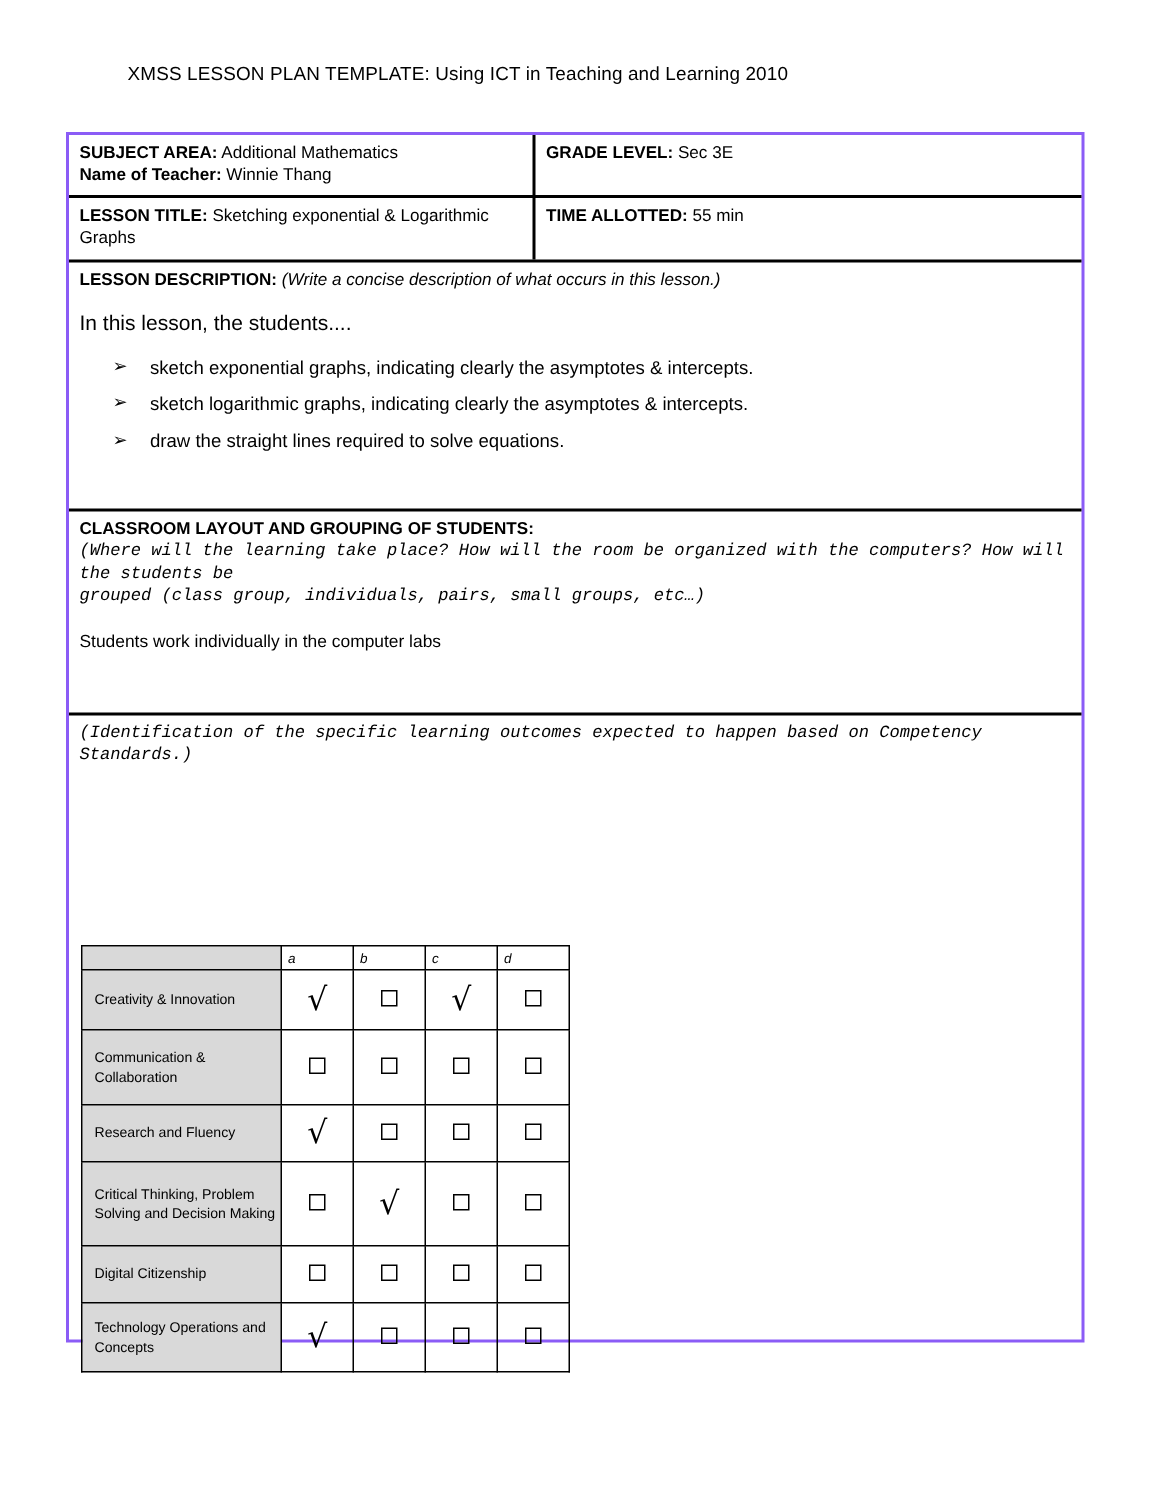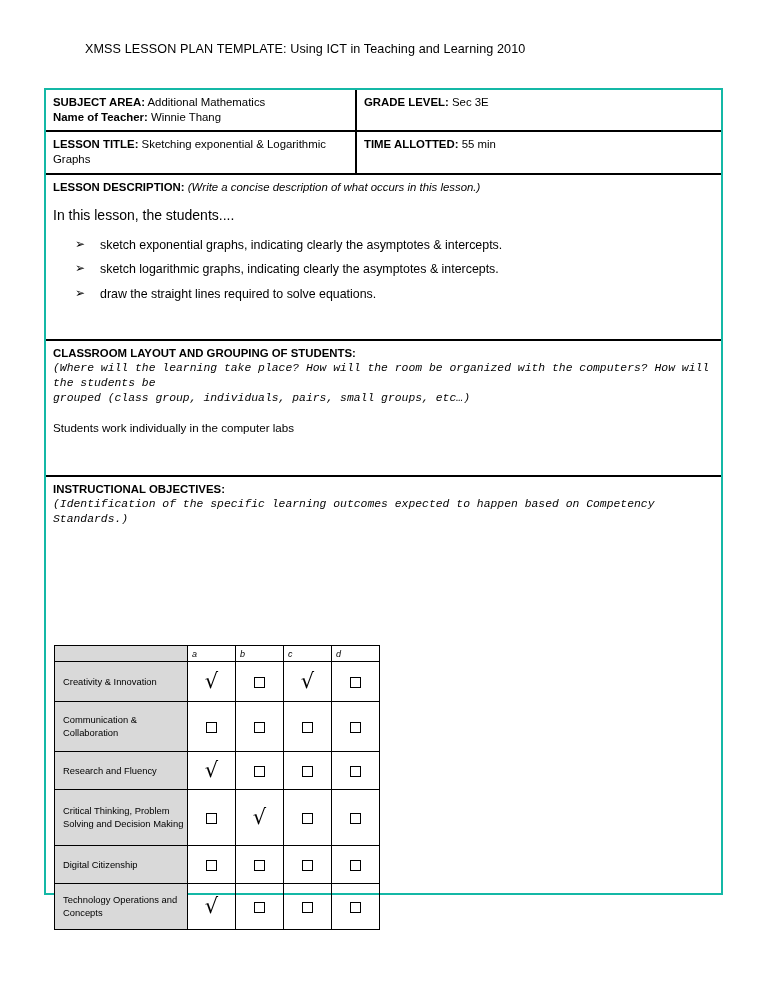--- a/index.html
+++ b/index.html
@@ -37,21 +37,21 @@
     margin-left: 41px;
   }
 
   
   .form-box {
     position: absolute;
     left: 44px;
     top: 88px;
     width: 679px;
     height: 807px;
-    border: 2px solid #14b8a6;
+    border: 2px solid #8b5cf6;
     box-sizing: border-box;
   }
 
   .row {
     display: flex;
     width: 100%;
     box-sizing: border-box;
   }
   .row.bordered-bottom {
     border-bottom: 2px solid #000000;
@@ -251,21 +251,20 @@
       <div class="cell full desc-block" style="height:134px;">
         <div class="section-head">CLASSROOM LAYOUT AND GROUPING OF STUDENTS:</div>
         <div class="section-sub">(Where will the learning take place? How will the room be organized with the computers? How will the students be</div>
         <div class="section-sub">grouped (class group, individuals, pairs, small groups, etc…)</div>
         <div class="section-body">Students work individually in the computer labs</div>
       </div>
     </div>
 
     <div class="row">
       <div class="cell full desc-block objectives-cell">
-        <div class="section-head">INSTRUCTIONAL OBJECTIVES:</div>
         <div class="section-sub">(Identification of the specific learning outcomes expected to happen based on Competency Standards.)</div>
 
         <table class="comp">
           <thead>
             <tr>
               <th class="lbl-col"></th>
               <th class="opt-col">a</th>
               <th class="opt-col">b</th>
               <th class="opt-col">c</th>
               <th class="opt-col">d</th>

